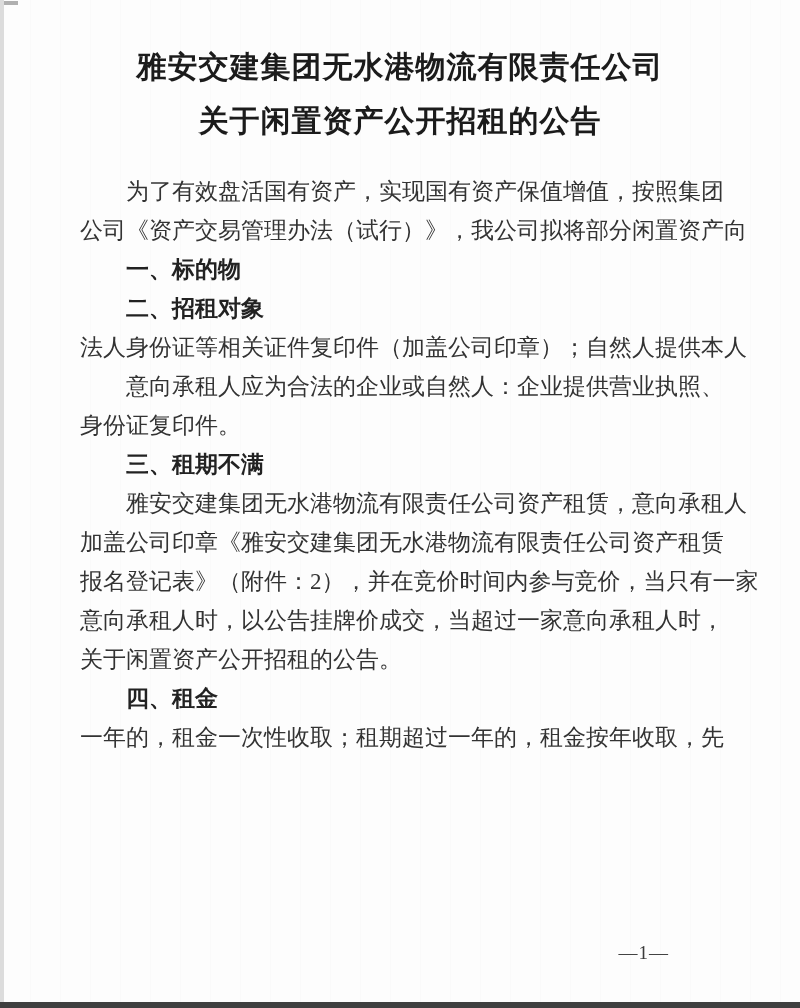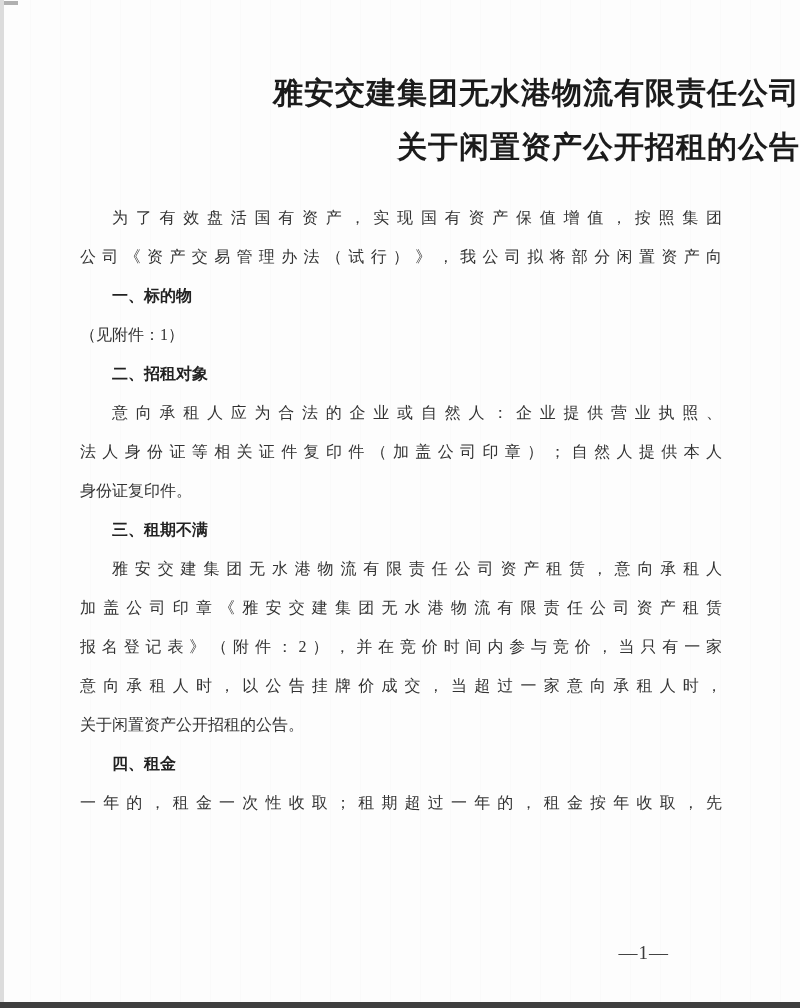--- a/index.html
+++ b/index.html
@@ -25,37 +25,37 @@
   }
   .scan-mark {
     position: absolute; left: 2px; top: 1px;
     width: 16px; height: 4px; background: #8f8f8f; opacity: .7;
   }
   .bottom-bar {
     position: absolute; left: 0; right: 0; bottom: 0;
     height: 6px; background: #3f3f3f;
   }
   .titles {
-    padding-top: 66px;
-    text-align: right;
+    padding-top: 40px;
+    text-align: center;
   }
   .title-line {
     margin: 0;
     font-size: 30px;
     line-height: 54px;
     font-weight: bold;
     color: #1b1b1b;
     letter-spacing: 1px;
     font-family: "Liberation Serif", "DejaVu Serif", serif;
   }
   .content {
     margin-left: 80px;
     margin-right: 78px;
     padding-top: 24px;
-    font-size: 16px;
+    font-size: 23px;
     color: #333333;
   }
   .line {
     height: 39px;
     line-height: 39px;
     text-align: justify;
     text-align-last: justify;
     white-space: nowrap;
   }
   .line.first { text-indent: 2em; }
@@ -86,24 +86,23 @@
 
   <div class="titles">
     <h1 class="title-line">雅安交建集团无水港物流有限责任公司</h1>
     <h1 class="title-line">关于闲置资产公开招租的公告</h1>
   </div>
 
   <div class="content" id="content">
       <div class="line first">为了有效盘活国有资产，实现国有资产保值增值，按照集团</div>
       <div class="line">公司《资产交易管理办法（试行）》，我公司拟将部分闲置资产向</div>
       <div class="line heading">一、标的物</div>
-      <div class="line plain">（见附件：1）</div>
       <div class="line heading">二、招租对象</div>
+      <div class="line">法人身份证等相关证件复印件（加盖公司印章）；自然人提供本人</div>
       <div class="line first">意向承租人应为合法的企业或自然人：企业提供营业执照、</div>
-      <div class="line">法人身份证等相关证件复印件（加盖公司印章）；自然人提供本人</div>
       <div class="line last">身份证复印件。</div>
       <div class="line heading">三、租期不满</div>
       <div class="line first">雅安交建集团无水港物流有限责任公司资产租赁，意向承租人</div>
       <div class="line">加盖公司印章《雅安交建集团无水港物流有限责任公司资产租赁</div>
       <div class="line">报名登记表》（附件：2），并在竞价时间内参与竞价，当只有一家</div>
       <div class="line">意向承租人时，以公告挂牌价成交，当超过一家意向承租人时，</div>
       <div class="line last">关于闲置资产公开招租的公告。</div>
       <div class="line heading">四、租金</div>
       <div class="line">一年的，租金一次性收取；租期超过一年的，租金按年收取，先</div>
     </div>

